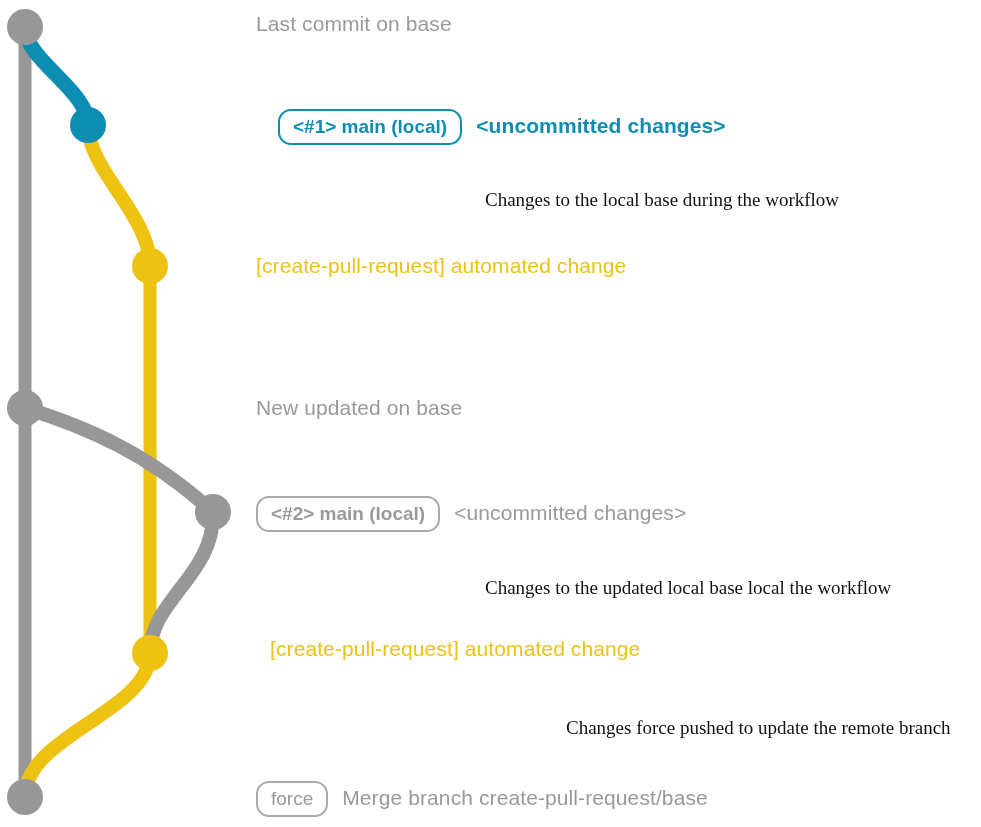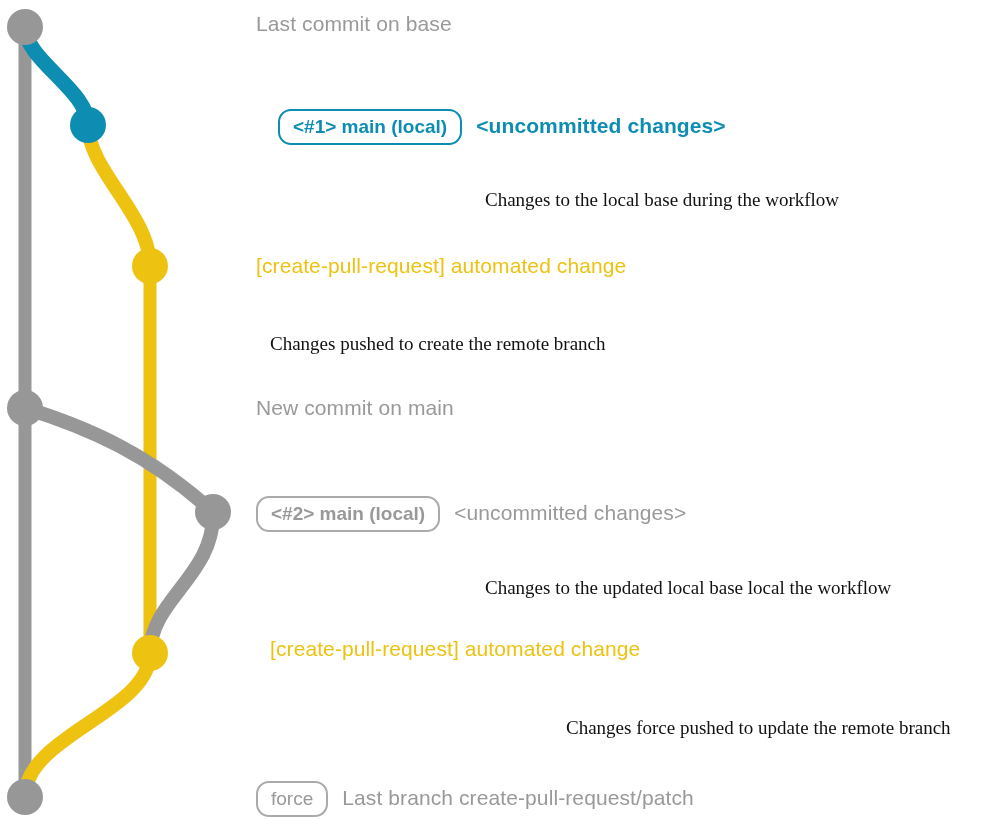--- a/index.html
+++ b/index.html
@@ -109,38 +109,37 @@
   <div class="row" style="left:256px; top:109px;padding-left:22px;">
     <span class="pill blue bold">&lt;#1&gt; main (local)</span>
     <span class="gap"></span>
     <span class="headline blue">&lt;uncommitted changes&gt;</span>
   </div>
   <div class="desc" style="left:485px; top:145px;">Changes to the local base during the workflow</div>
 
   <div class="row" style="left:256px; top:254px;">
     <span class="headline yellow">[create-pull-request] automated change</span>
   </div>
-  <div class="desc" style="left:270px; top:289px;">Changes pushed to create the remote branch</div>
 
   <div class="row" style="left:256px; top:396px;">
-    <span class="headline gray">New commit on main</span>
+    <span class="headline gray">New updated on base</span>
   </div>
 
   <div class="row" style="left:256px; top:496px;">
     <span class="pill gray bold">&lt;#2&gt; main (local)</span>
     <span class="gap"></span>
     <span class="headline gray">&lt;uncommitted changes&gt;</span>
   </div>
   <div class="desc" style="left:485px; top:533px;">Changes to the updated local base local the workflow</div>
 
   <div class="row" style="left:256px; top:637px;">
     <span class="gap"></span>
     <span class="headline yellow">[create-pull-request] automated change</span>
   </div>
   <div class="desc" style="left:566px; top:673px;">Changes force pushed to update the remote branch</div>
 
   <div class="row" style="left:256px; top:781px;">
     <span class="pill gray">force</span>
     <span class="gap"></span>
-    <span class="headline gray">Last branch create-pull-request/patch</span>
+    <span class="headline gray">Merge branch create-pull-request/base</span>
   </div>
 
 </div>
 
 </body></html>

